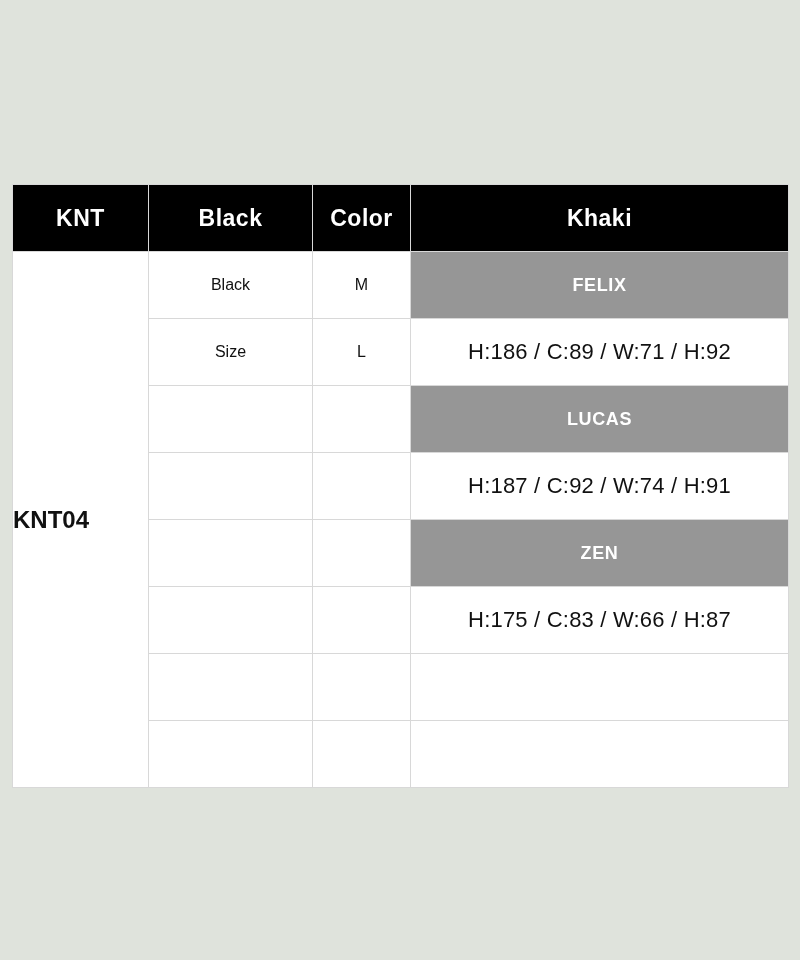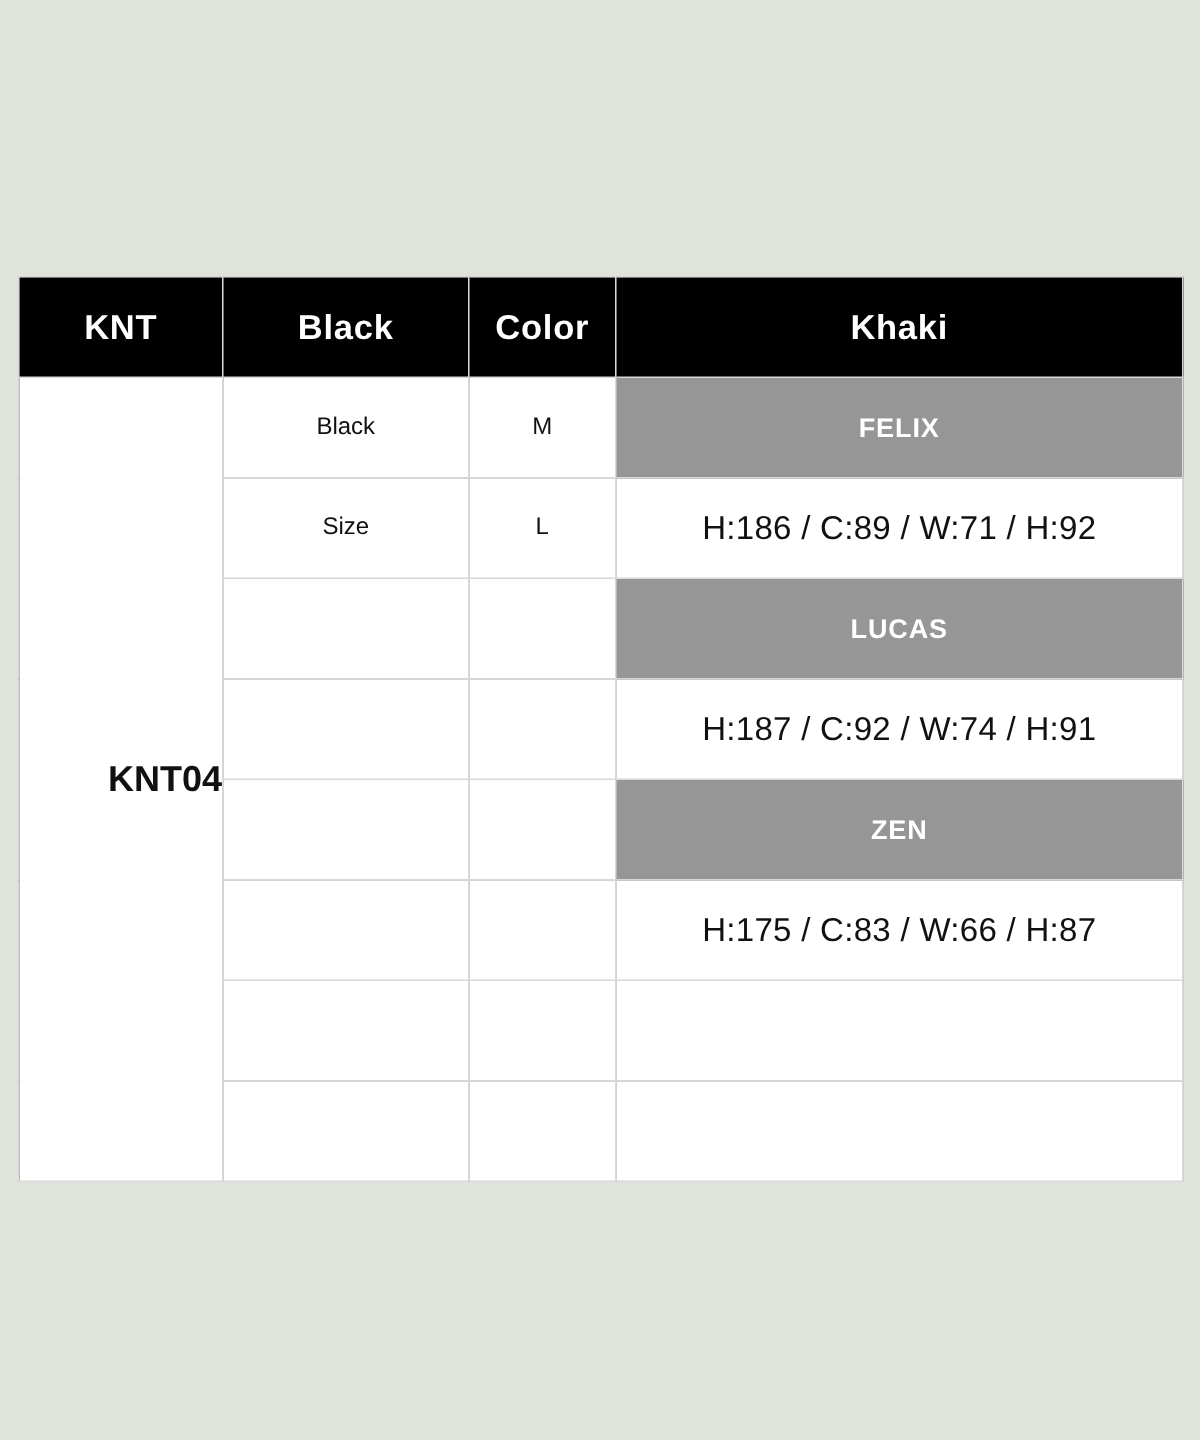--- a/index.html
+++ b/index.html
@@ -60,21 +60,21 @@
     font-size: 16px;
     font-weight: normal;
     color: #111111;
     background: #ffffff;
   }
   td.knt-cell {
     font-size: 24px;
     font-weight: bold;
     color: #111111;
     background: #ffffff;
-    text-align: right;
+    text-align: left;
     vertical-align: middle;
   }
   td.model-name {
     background: #969696;
     color: #ffffff;
     font-size: 18px;
     font-weight: bold;
     letter-spacing: 0.6px;
     border-color: #969696;
   }

